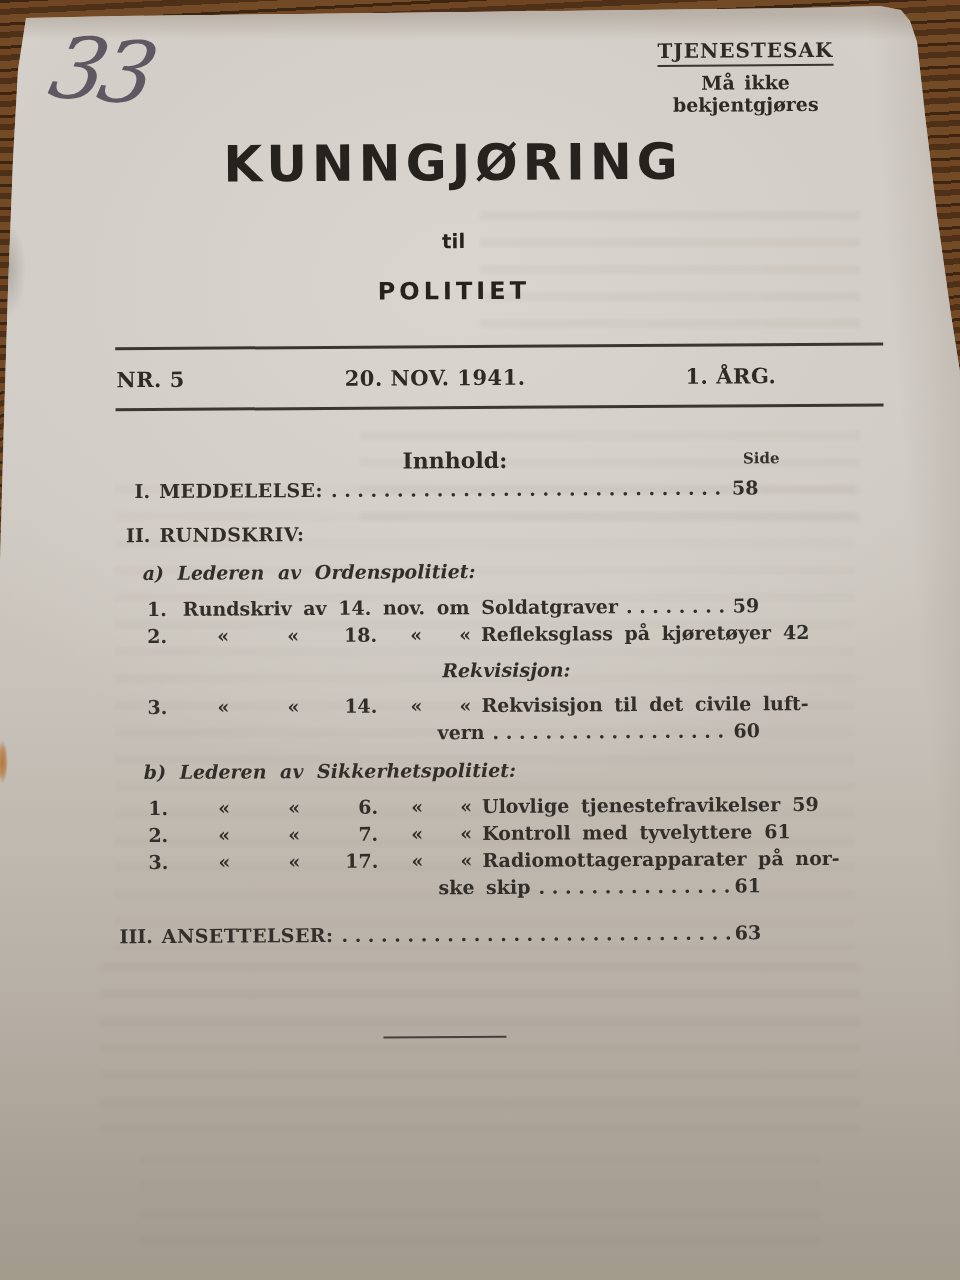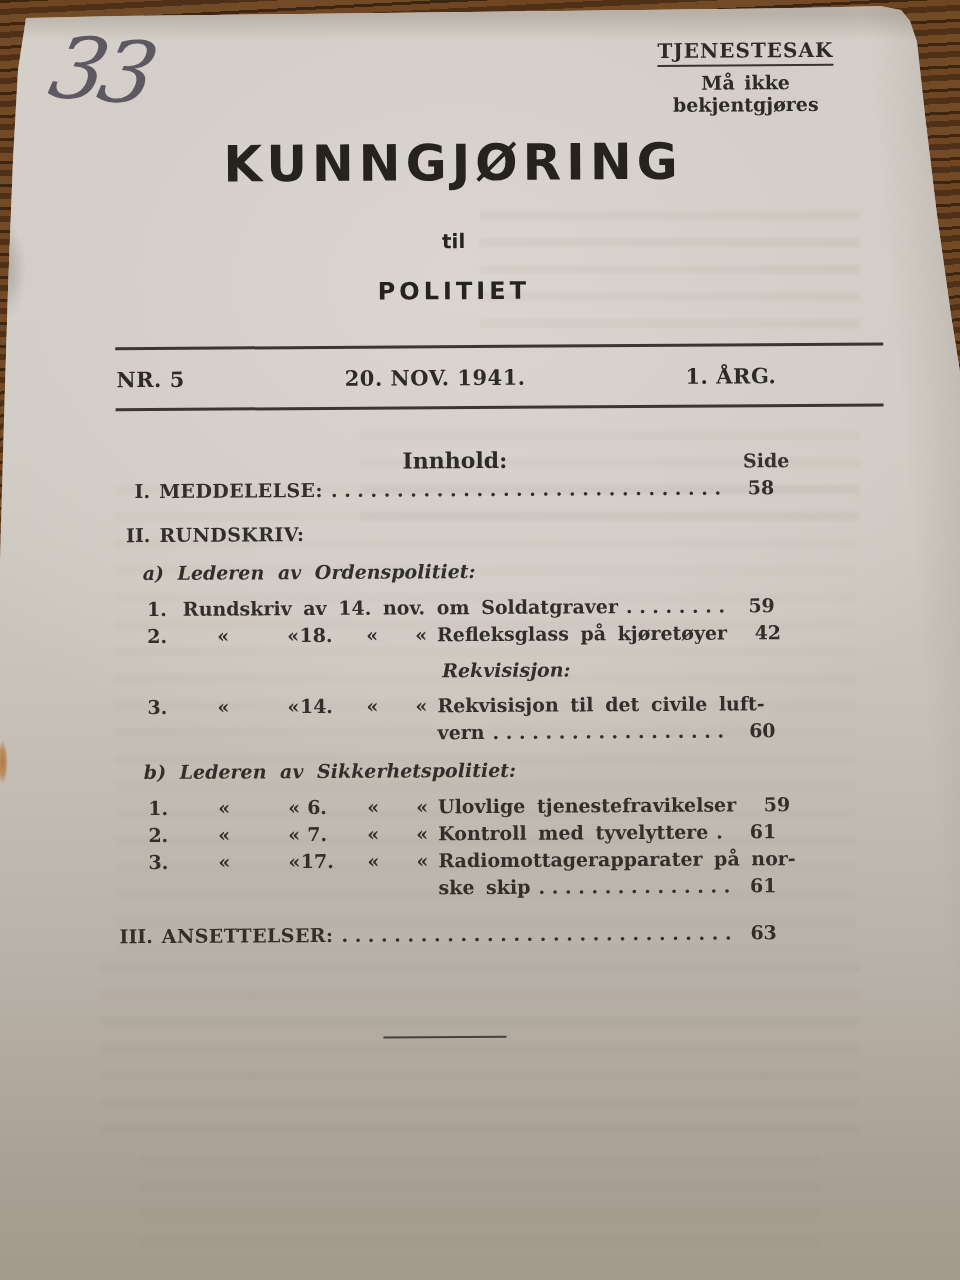--- a/index.html
+++ b/index.html
@@ -50,38 +50,38 @@
 
   .rule{position:absolute;left:117px;width:768px;height:2.5px;background:#3b3630;}
   .rule1{top:345px;} .rule2{top:406px;}
   .shortrule{position:absolute;left:381px;top:1036px;width:123px;height:2px;background:#45403a;}
 
   .masthead{position:absolute;left:118px;top:365px;width:660px;display:flex;
     justify-content:space-between;font-weight:700;font-size:21px;letter-spacing:.5px;color:#2e2a25;}
 
   .innhold{position:absolute;left:0;top:447px;width:912px;text-align:center;
     font-weight:700;font-size:22px;color:#2e2a25;}
-  .side-lbl{position:absolute;left:744px;top:451px;font-weight:700;font-size:19px;color:#36322c;}
+  .side-lbl{position:absolute;left:744px;top:451px;font-weight:700;font-size:15px;color:#36322c;}
 
   .toc{position:absolute;left:105px;top:476px;width:670px;font-weight:700;font-size:19px;color:#322e29;}
   .toc>div{display:flex;align-items:baseline;line-height:27px;white-space:nowrap;}
   .toc .num{width:62px;text-align:right;flex:none;}
   .t-top .num{width:46px;}
   .toc .lbl{margin-left:9px;flex:none;letter-spacing:.4px;}
   .toc .c1{width:62px;text-align:right;flex:none;}
   .toc .c2{width:70px;text-align:right;flex:none;}
-  .toc .date{width:34px;text-align:center;flex:none;}
+  .toc .date{width:34px;text-align:right;flex:none;margin-left:44px;}
   .toc .c3{width:45px;text-align:right;flex:none;}
   .toc .c4{width:49px;text-align:right;flex:none;}
   .toc .txt{margin-left:10px;flex:none;word-spacing:5px;}
   .toc .freetext{margin-left:16px;}
   .toc .leader{flex:1;overflow:hidden;white-space:nowrap;margin:0 4px 0 8px;}
   .toc .leader::after{content:". . . . . . . . . . . . . . . . . . . . . . . . . . . . . . . . . . . . . . . . . . . . . . . . . . . . . . . . . . . . . . . . . . . . . .";}
   .toc .leader.sparse{letter-spacing:7px;}
-  .toc .page{width:42px;text-align:right;flex:none;}
+  .toc .page{width:42px;flex:none;}
   .t-sub{margin-top:11px;}
   .t-sub .txt{margin-left:38px;font-style:italic;word-spacing:7px;}
   .t-center .txt{margin-left:337px;font-style:italic;word-spacing:6px;}
   .t-cont .txt{margin-left:332px;}
   .t-top + .t-top{margin-top:17px;}
   .t-sub + .t-row, .t-sub + .t-rowtext{margin-top:9px;}
   .t-row + .t-center{margin-top:9px;}
   .t-center + .t-row{margin-top:8px;}
   .t-cont + .t-top{margin-top:20px;}
 </style>

